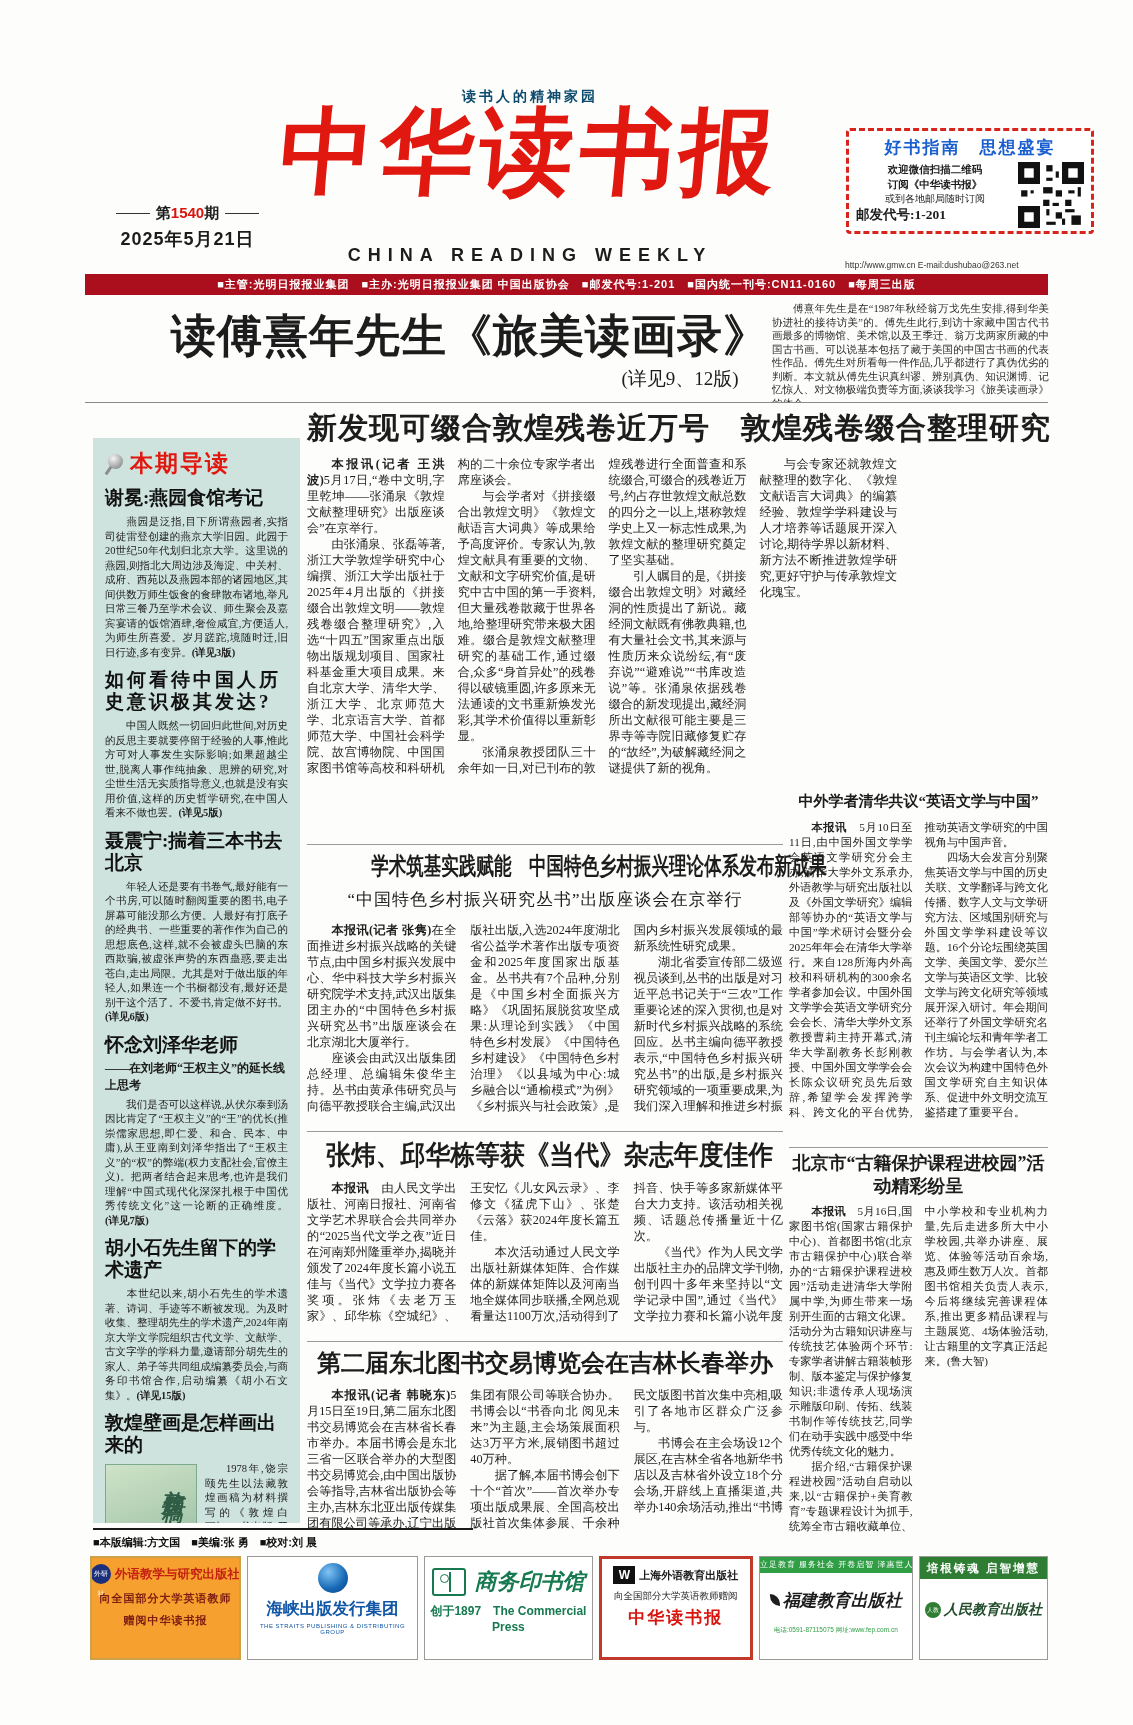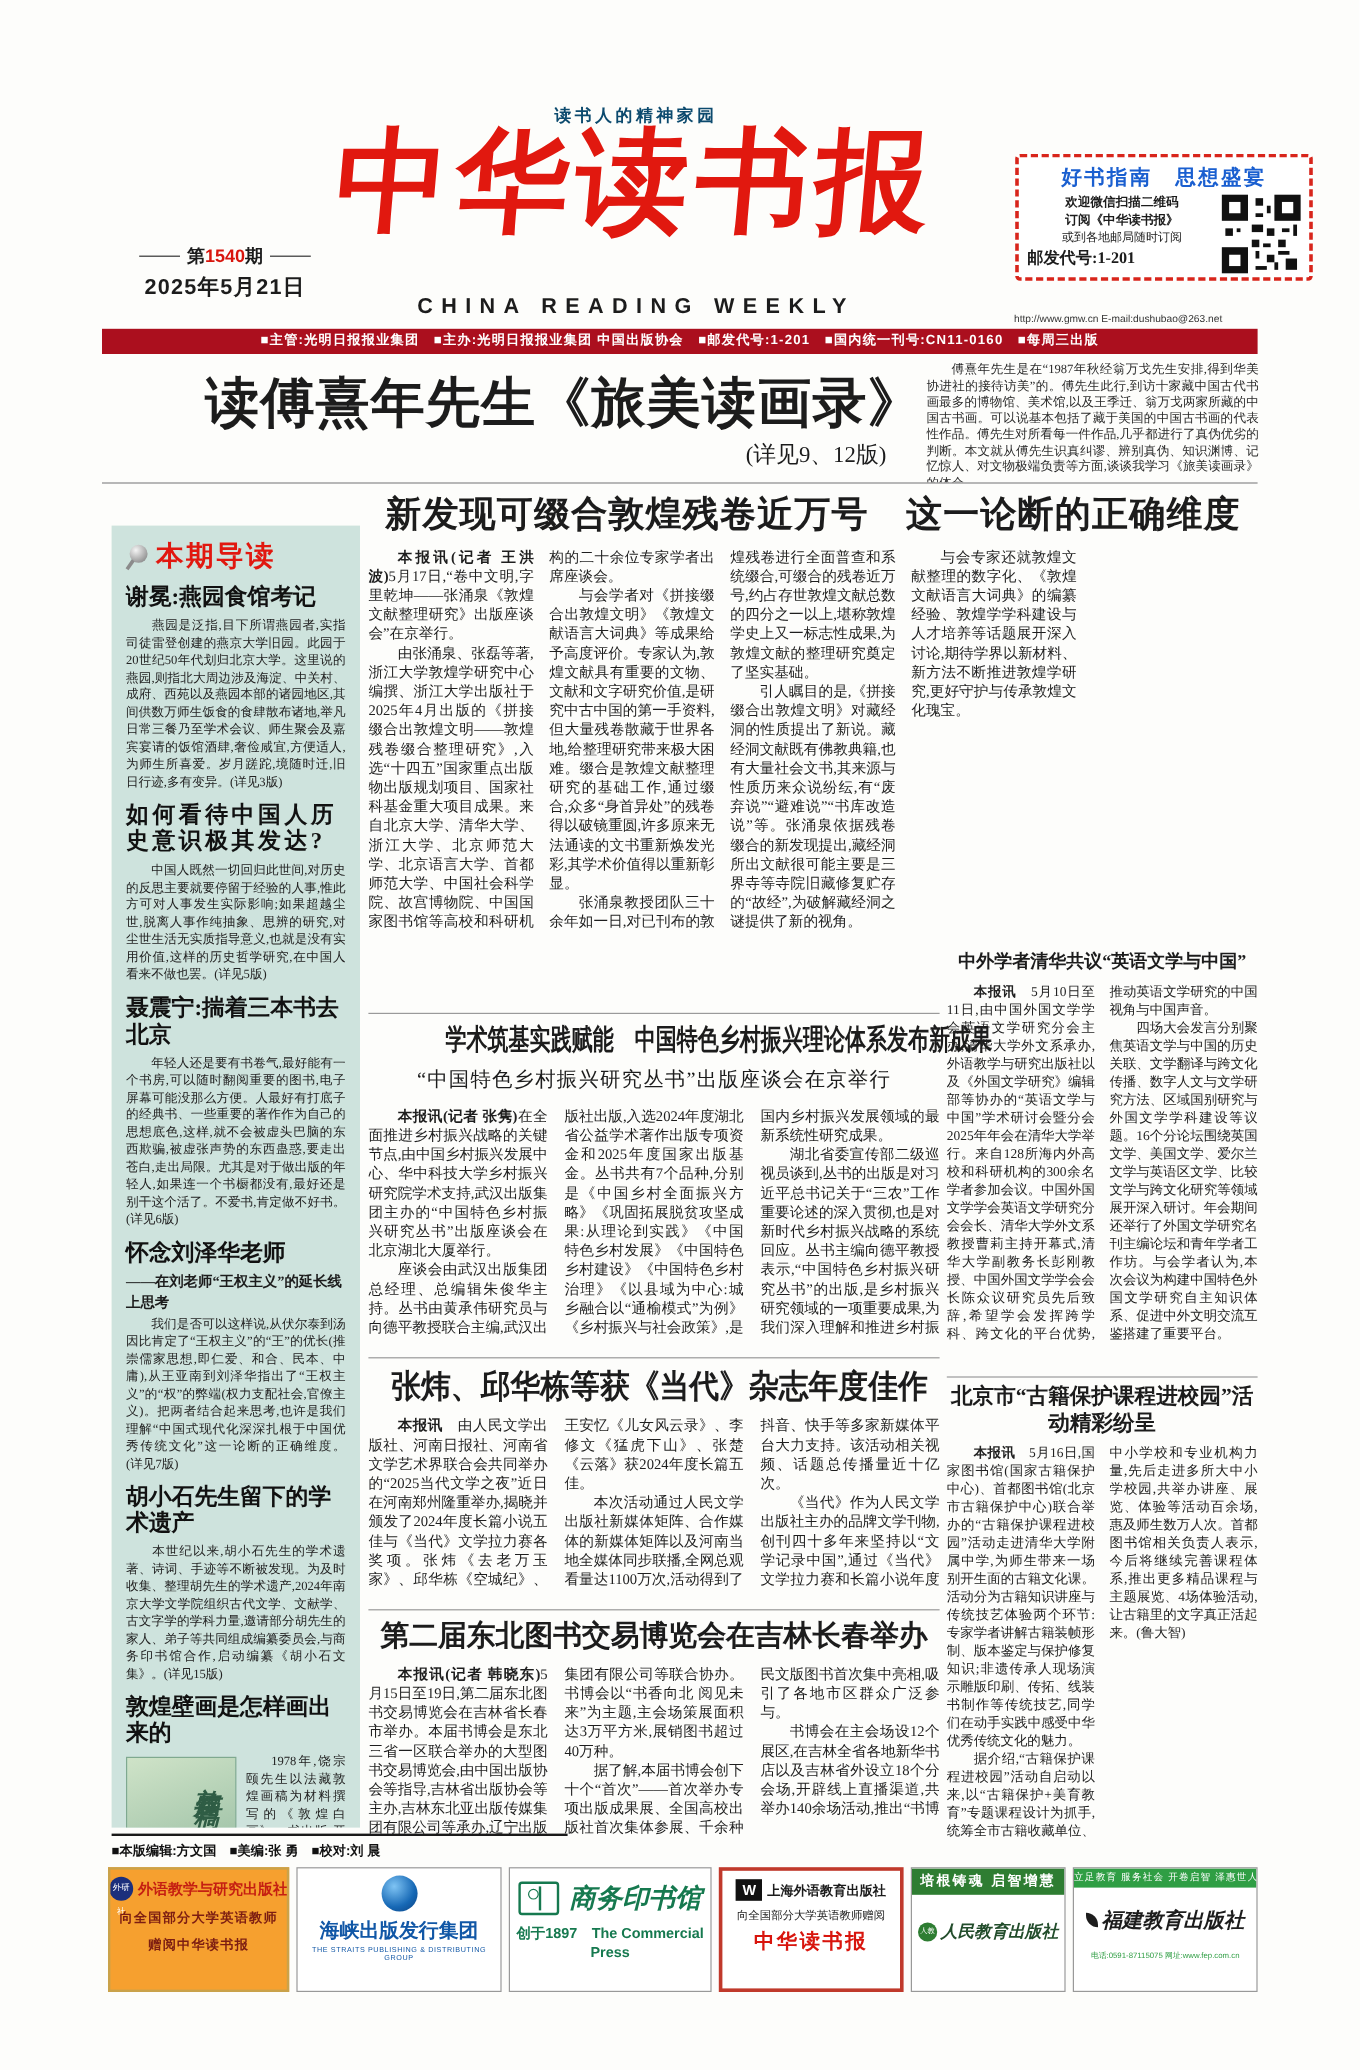--- a/index.html
+++ b/index.html
@@ -50,21 +50,21 @@
   .mag .lens{position:absolute;top:0;left:3px;width:15px;height:15px;border-radius:50%;
              background:radial-gradient(circle at 35% 30%,#f5f5f5,#9a9a9a 70%,#777);}
   .mag .handle{position:absolute;left:2px;bottom:-1px;width:2.5px;height:9px;background:#8b8b8b;transform:rotate(35deg);}
   .sb-item{margin-bottom:9px;}
   .sb-item h3{margin:6px 0 6px 0;font-size:19px;line-height:22px;letter-spacing:0px;color:#111;}
   .sb-item h3.sp{letter-spacing:3px;}
   .sb-item .subt{font-size:12px;font-weight:bold;margin:-2px 0 4px 0;}
   .sb-body{margin:0;font-size:10.5px;line-height:14.5px;text-align:justify;color:#222;}
   .sb-body .bd{text-indent:2em;display:inline;}
   .sb-body::before{content:"";display:inline-block;width:2em;}
-  .ref{font-weight:normal;white-space:nowrap;}
+  .ref{font-weight:bold;white-space:nowrap;}
   .cover{float:left;width:92px;height:122px;margin:2px 8px 2px 0;border:1px solid #7fa98f;
          background:linear-gradient(160deg,#cfe3c8,#a9c9ae 55%,#8fb79b);position:relative;box-sizing:border-box;}
   .cover .vt{position:absolute;top:8px;right:10px;writing-mode:vertical-rl;font-size:21px;font-weight:bold;
              color:#2f5d45;letter-spacing:4px;font-style:italic;}
   
   .art-h1{position:absolute;top:408px;left:307px;width:741px;text-align:center;
           font-size:30px;font-weight:bold;letter-spacing:1px;white-space:nowrap;}
   .body-cols{position:absolute;overflow:hidden;column-fill:auto;}
   .body-cols p{margin:0;text-indent:2em;text-align:justify;}
   .main-body{font-size:12.2px;line-height:16px;color:#1e1e1e;}
@@ -231,21 +231,21 @@
 
     <div class="sb-item">
       <h3>敦煌壁画是怎样画出来的</h3>
       <div class="cover">
         <span class="vt">敦煌画稿</span>
       </div>
       <p class="sb-body"><span class="bd">1978年,饶宗颐先生以法藏敦煌画稿为材料撰写的《敦煌白画》一书出版,开启了对敦煌白画的系统性研究。本书作者赓续饶宗颐先生的研究,于资料整理和研究方法上皆有重大突破。一方面,该书整理出版了欧美博物馆藏敦煌文书中的画稿,极大地拓展了这一课题的基础材料。另一方面,作者参考欧洲艺术史对手稿的研究以及自身对青海唐卡画坊的观察,深入分析画师如何借助画稿完成不同门类作品的制作,进而延伸到画史、画论的表述,丰富了画稿问题的层次与意义。</span></p>
     </div>
   </div>
 
-  <div class="art-h1">新发现可缀合敦煌残卷近万号　这一论断的正确维度</div>
+  <div class="art-h1">新发现可缀合敦煌残卷近万号　敦煌残卷缀合整理研究</div>
   <div class="body-cols main-body a1">
     <p><b>本报讯(记者 王洪波)</b><span>5月17日,“卷中文明,字里乾坤——张涌泉《敦煌文献整理研究》出版座谈会”在京举行。</span></p>
   <p>由张涌泉、张磊等著,浙江大学敦煌学研究中心编撰、浙江大学出版社于2025年4月出版的《拼接缀合出敦煌文明——敦煌残卷缀合整理研究》,入选“十四五”国家重点出版物出版规划项目、国家社科基金重大项目成果。来自北京大学、清华大学、浙江大学、北京师范大学、北京语言大学、首都师范大学、中国社会科学院、故宫博物院、中国国家图书馆等高校和科研机构的二十余位专家学者出席座谈会。</p>
       <p>与会学者对《拼接缀合出敦煌文明》《敦煌文献语言大词典》等成果给予高度评价。专家认为,敦煌文献具有重要的文物、文献和文字研究价值,是研究中古中国的第一手资料,但大量残卷散藏于世界各地,给整理研究带来极大困难。缀合是敦煌文献整理研究的基础工作,通过缀合,众多“身首异处”的残卷得以破镜重圆,许多原来无法通读的文书重新焕发光彩,其学术价值得以重新彰显。</p>
       <p>张涌泉教授团队三十余年如一日,对已刊布的敦煌残卷进行全面普查和系统缀合,可缀合的残卷近万号,约占存世敦煌文献总数的四分之一以上,堪称敦煌学史上又一标志性成果,为敦煌文献的整理研究奠定了坚实基础。</p>
       <p>引人瞩目的是,《拼接缀合出敦煌文明》对藏经洞的性质提出了新说。藏经洞文献既有佛教典籍,也有大量社会文书,其来源与性质历来众说纷纭,有“废弃说”“避难说”“书库改造说”等。张涌泉依据残卷缀合的新发现提出,藏经洞所出文献很可能主要是三界寺等寺院旧藏修复贮存的“故经”,为破解藏经洞之谜提供了新的视角。</p>
       <p>与会专家还就敦煌文献整理的数字化、《敦煌文献语言大词典》的编纂经验、敦煌学学科建设与人才培养等话题展开深入讨论,期待学界以新材料、新方法不断推进敦煌学研究,更好守护与传承敦煌文化瑰宝。</p>
     </div>
 
   <div class="rule" style="top:844px;left:307px;width:476px;"></div>
@@ -320,27 +320,27 @@
       <div class="e"><span>创于1897</span>　<span>The Commercial Press</span></div>
     </div>
     <div class="ad ad4">
       <div class="row">
         <span class="wlogo">W</span>
         <span class="t">上海外语教育出版社</span>
       </div>
       <div class="l1">向全国部分大学英语教师赠阅</div>
       <div class="l2">中华读书报</div>
     </div>
+    <div class="ad ad5">
+      <div class="strip">立足教育 服务社会 开卷启智 泽惠世人</div>
+      <div class="t"><span class="leaf"></span><span>福建教育出版社</span></div>
+      <div class="c">电话:0591-87115075  网址:www.fep.com.cn</div>
+    </div>
     <div class="ad ad6">
       <div class="strip">培根铸魂  启智增慧</div>
       <div class="row">
         <span class="pep">人教</span>
         <span class="t">人民教育出版社</span>
       </div>
     </div>
-    <div class="ad ad5">
-      <div class="strip">立足教育 服务社会 开卷启智 泽惠世人</div>
-      <div class="t"><span class="leaf"></span><span>福建教育出版社</span></div>
-      <div class="c">电话:0591-87115075  网址:www.fep.com.cn</div>
-    </div>
   </div>
 
 </div>
 
 </body></html>

